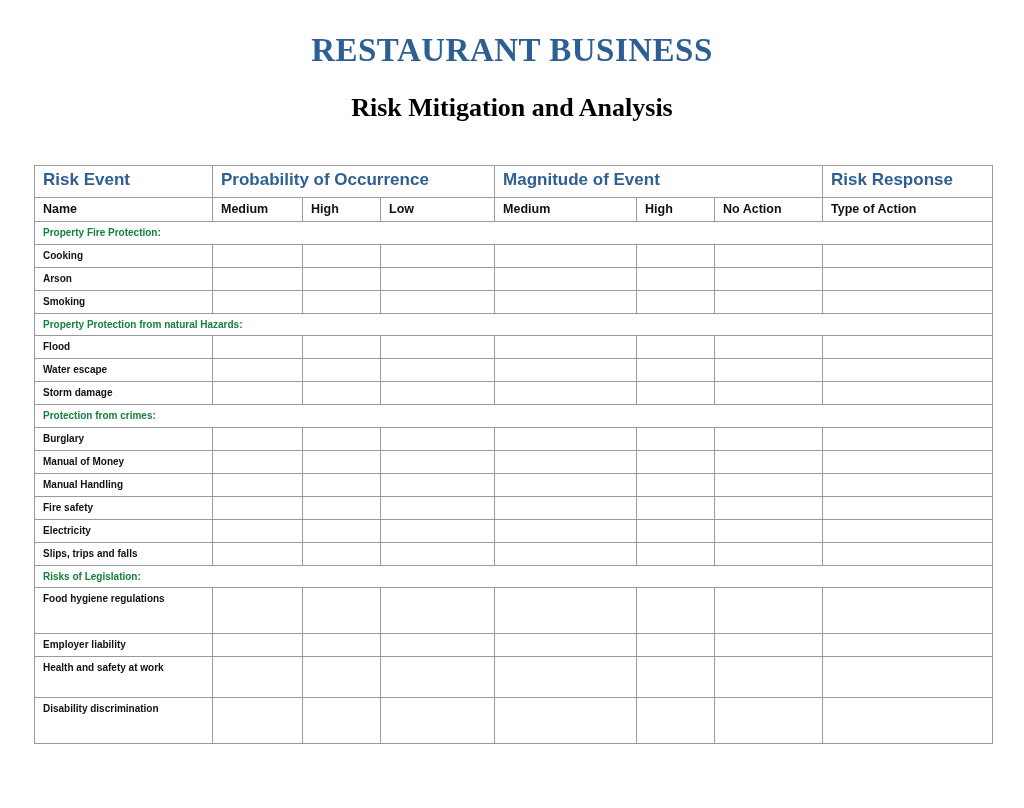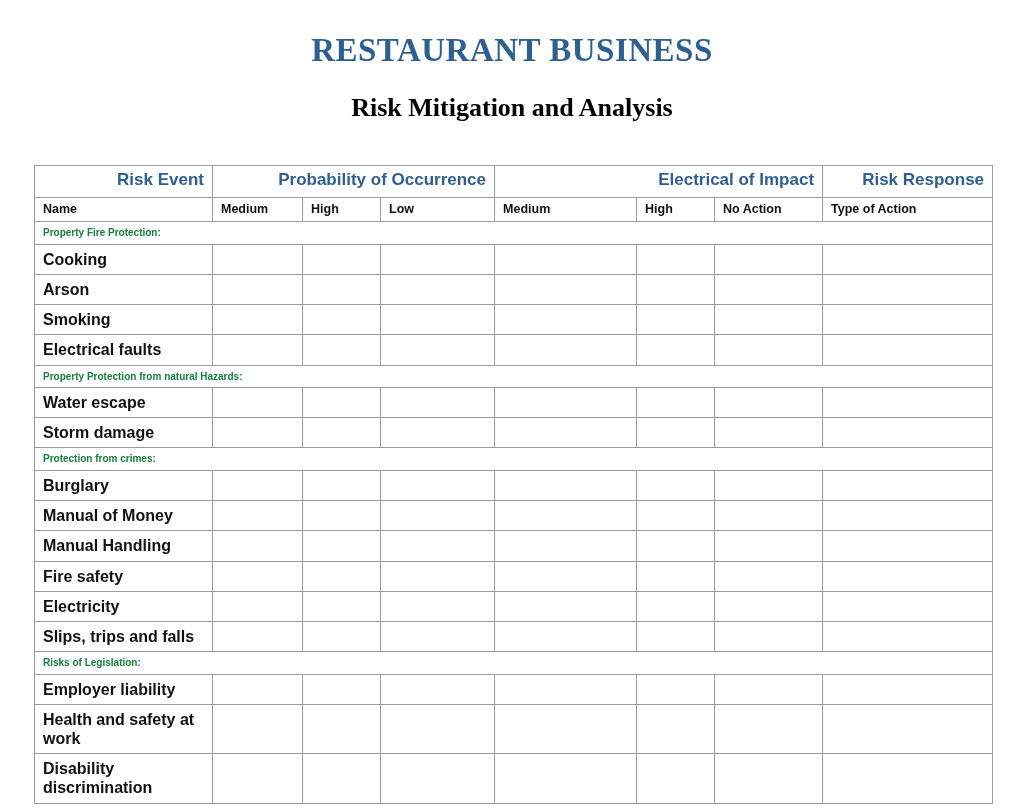--- a/index.html
+++ b/index.html
@@ -63,41 +63,41 @@
   col.c6 { width: 108px; }
   col.c7 { width: 170px; }
 
   .grouphead th {
     border-bottom: 2px solid #2E5F92;
   }
   .grouphead th div {
     font-size: 17px;
     font-weight: bold;
     color: #2E5F92;
-    text-align: right;
+    text-align: left;
     padding: 5px 8px 7px 8px;
     line-height: 1.1;
   }
   .subhead td div {
     font-size: 12.5px;
     font-weight: bold;
     color: #111111;
     text-align: left;
     padding: 5px 8px 5px 8px;
     line-height: 1.1;
   }
   .section td div {
     font-size: 10px;
     font-weight: bold;
     color: #15803d;
     padding: 5px 8px 5px 8px;
     line-height: 1.15;
   }
   .rowlabel div {
-    font-size: 16px;
+    font-size: 10px;
     font-weight: bold;
     color: #111111;
     padding: 5px 8px 5px 8px;
     line-height: 1.2;
   }
   .cell-empty {
     background: #ffffff;
   }
   tr.datarow td { height: 17px; }
   tr.datarow.tall td { height: 45px; }
@@ -124,21 +124,21 @@
     </colgroup>
     <thead>
       <tr class="grouphead">
         <th colspan="1">
           <div>Risk Event</div>
         </th>
         <th colspan="3">
           <div>Probability of Occurrence</div>
         </th>
         <th colspan="3">
-          <div>Electrical of Impact</div>
+          <div>Magnitude of Event</div>
         </th>
         <th colspan="1">
           <div>Risk Response</div>
         </th>
       </tr>
       <tr class="subhead">
         <td>
             <div>Name</div>
           </td>
         <td>
@@ -199,39 +199,39 @@
             <div>Smoking</div>
           </td>
           <td class="cell-empty"></td>
           <td class="cell-empty"></td>
           <td class="cell-empty"></td>
           <td class="cell-empty"></td>
           <td class="cell-empty"></td>
           <td class="cell-empty"></td>
           <td class="cell-empty"></td>
         </tr>
-        <tr class="datarow">
-          <td class="rowlabel">
-            <div>Electrical faults</div>
-          </td>
-          <td class="cell-empty"></td>
-          <td class="cell-empty"></td>
-          <td class="cell-empty"></td>
-          <td class="cell-empty"></td>
-          <td class="cell-empty"></td>
-          <td class="cell-empty"></td>
-          <td class="cell-empty"></td>
-        </tr>
         <tr class="section">
           <td colspan="8">
             <div>Property Protection from natural Hazards:</div>
           </td>
         </tr>
         <tr class="datarow">
           <td class="rowlabel">
+            <div>Flood</div>
+          </td>
+          <td class="cell-empty"></td>
+          <td class="cell-empty"></td>
+          <td class="cell-empty"></td>
+          <td class="cell-empty"></td>
+          <td class="cell-empty"></td>
+          <td class="cell-empty"></td>
+          <td class="cell-empty"></td>
+        </tr>
+        <tr class="datarow">
+          <td class="rowlabel">
             <div>Water escape</div>
           </td>
           <td class="cell-empty"></td>
           <td class="cell-empty"></td>
           <td class="cell-empty"></td>
           <td class="cell-empty"></td>
           <td class="cell-empty"></td>
           <td class="cell-empty"></td>
           <td class="cell-empty"></td>
         </tr>
@@ -322,20 +322,32 @@
           <td class="cell-empty"></td>
           <td class="cell-empty"></td>
           <td class="cell-empty"></td>
           <td class="cell-empty"></td>
         </tr>
         <tr class="section">
           <td colspan="8">
             <div>Risks of Legislation:</div>
           </td>
         </tr>
+        <tr class="datarow tall">
+          <td class="rowlabel">
+            <div>Food hygiene regulations</div>
+          </td>
+          <td class="cell-empty"></td>
+          <td class="cell-empty"></td>
+          <td class="cell-empty"></td>
+          <td class="cell-empty"></td>
+          <td class="cell-empty"></td>
+          <td class="cell-empty"></td>
+          <td class="cell-empty"></td>
+        </tr>
         <tr class="datarow">
           <td class="rowlabel">
             <div>Employer liability</div>
           </td>
           <td class="cell-empty"></td>
           <td class="cell-empty"></td>
           <td class="cell-empty"></td>
           <td class="cell-empty"></td>
           <td class="cell-empty"></td>
           <td class="cell-empty"></td>

